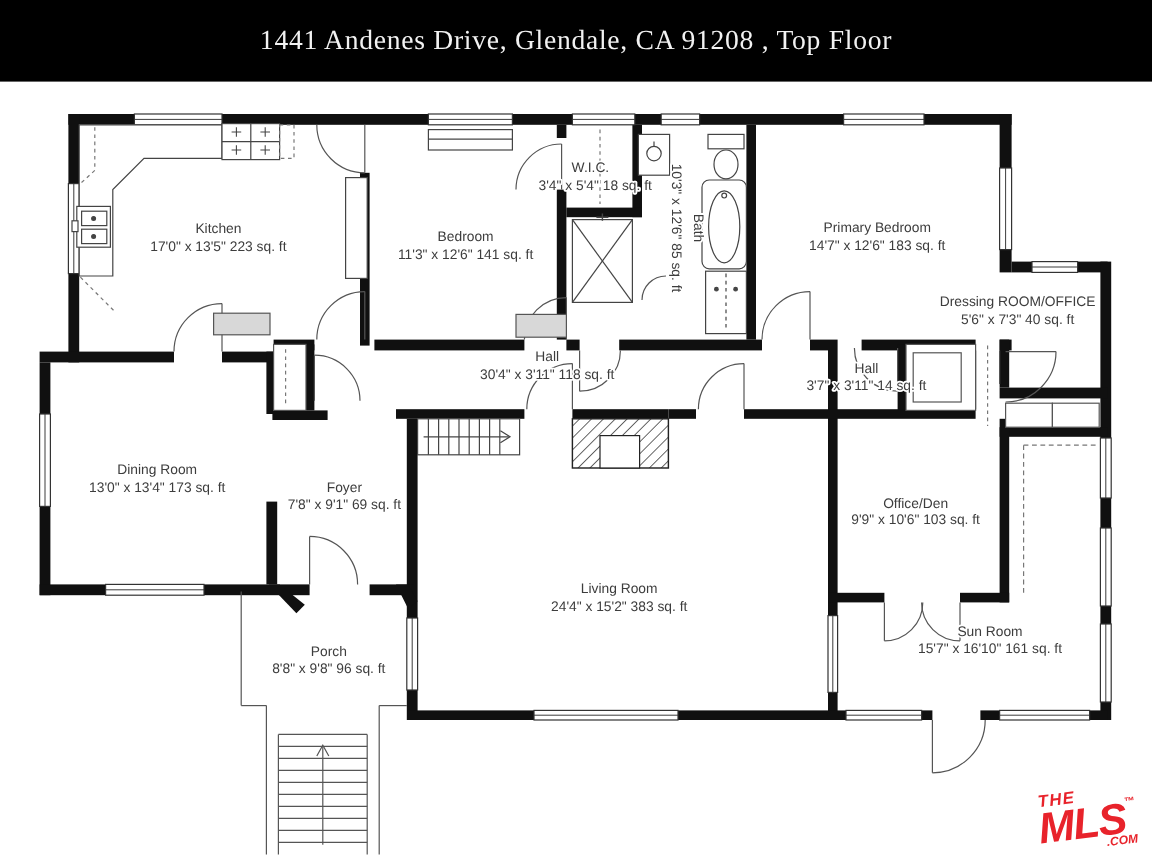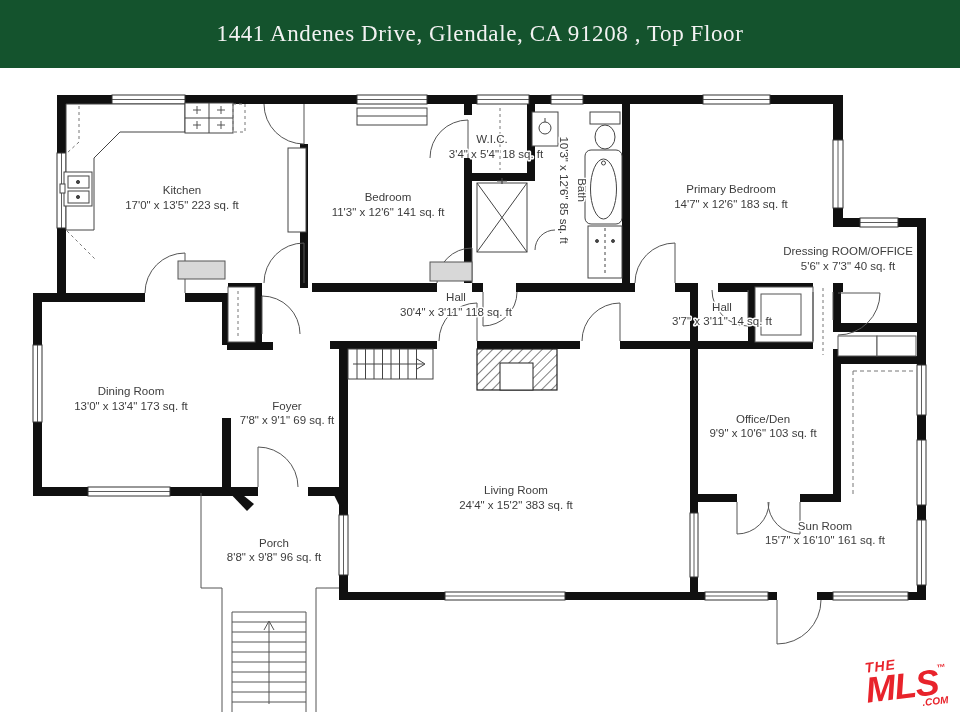--- a/index.html
+++ b/index.html
@@ -1,18 +1,18 @@
 <!DOCTYPE html>
 <html><head>
 <meta charset="utf-8">
 <style>
   html,body{margin:0;padding:0;background:#ffffff;}
   #stage{position:relative;width:960px;height:720px;background:#ffffff;overflow:hidden;
          font-family:"Liberation Sans",sans-serif;}
-  #header{position:absolute;left:0;top:0;width:960px;height:68px;background:#14532d;
+  #header{position:absolute;left:0;top:0;width:960px;height:68px;background:#000000;
           display:flex;align-items:center;justify-content:center;}
   #title{color:#f2f2f2;font-family:"Liberation Serif",serif;font-size:23px;
          letter-spacing:.6px;font-weight:500;}
   #plan{position:absolute;left:0;top:0;}
   svg text{font-family:"Liberation Sans",sans-serif;font-size:11.5px;fill:#3d3d3d;
            paint-order:stroke;stroke:#ffffff;stroke-width:3px;stroke-linejoin:round;}
   
   #mls{position:absolute;right:14px;bottom:10px;color:#e8232b;font-weight:bold;
        font-style:italic;transform:rotate(-7deg);text-align:left;line-height:1;}
   #mls .the{font-size:14px;letter-spacing:1px;margin-left:2px;}

